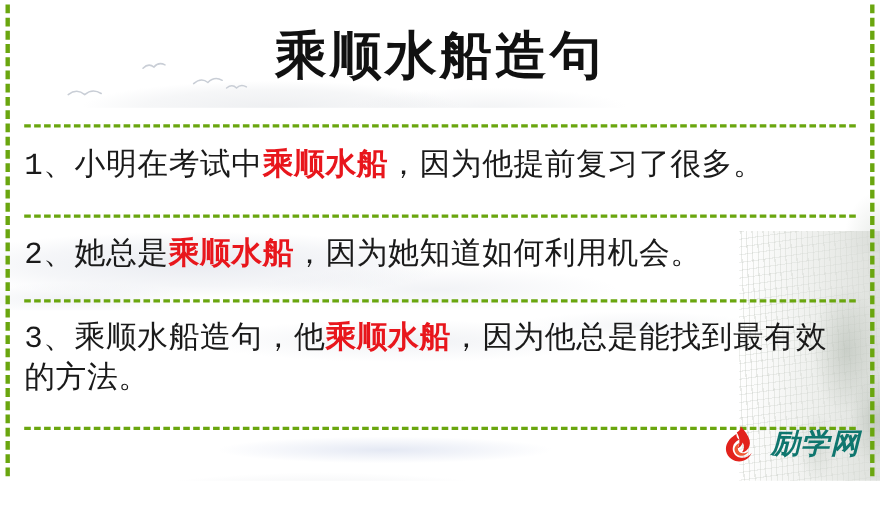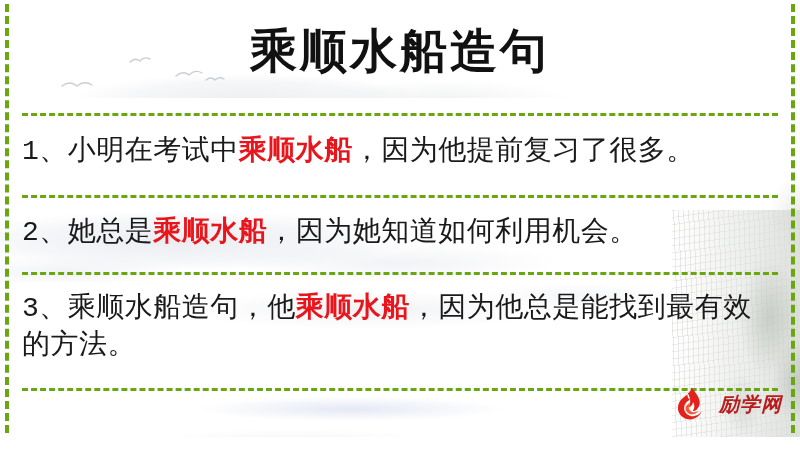--- a/index.html
+++ b/index.html
@@ -195,23 +195,23 @@
     align-items: center;
     gap: 8px;
   }
   .logo-mark {
     width: 40px;
     height: 40px;
     flex: 0 0 40px;
   }
   .logo-text {
     font-family: "DejaVu Sans", "Liberation Sans", sans-serif;
-    font-size: 20px;
+    font-size: 26px;
     font-weight: 700;
-    color: #b91c1c;
+    color: #0f766e;
     letter-spacing: 1px;
     line-height: 1;
     font-style: italic;
   }
 </style>
 </head>
 <body>
 
 <div class="page">
 

